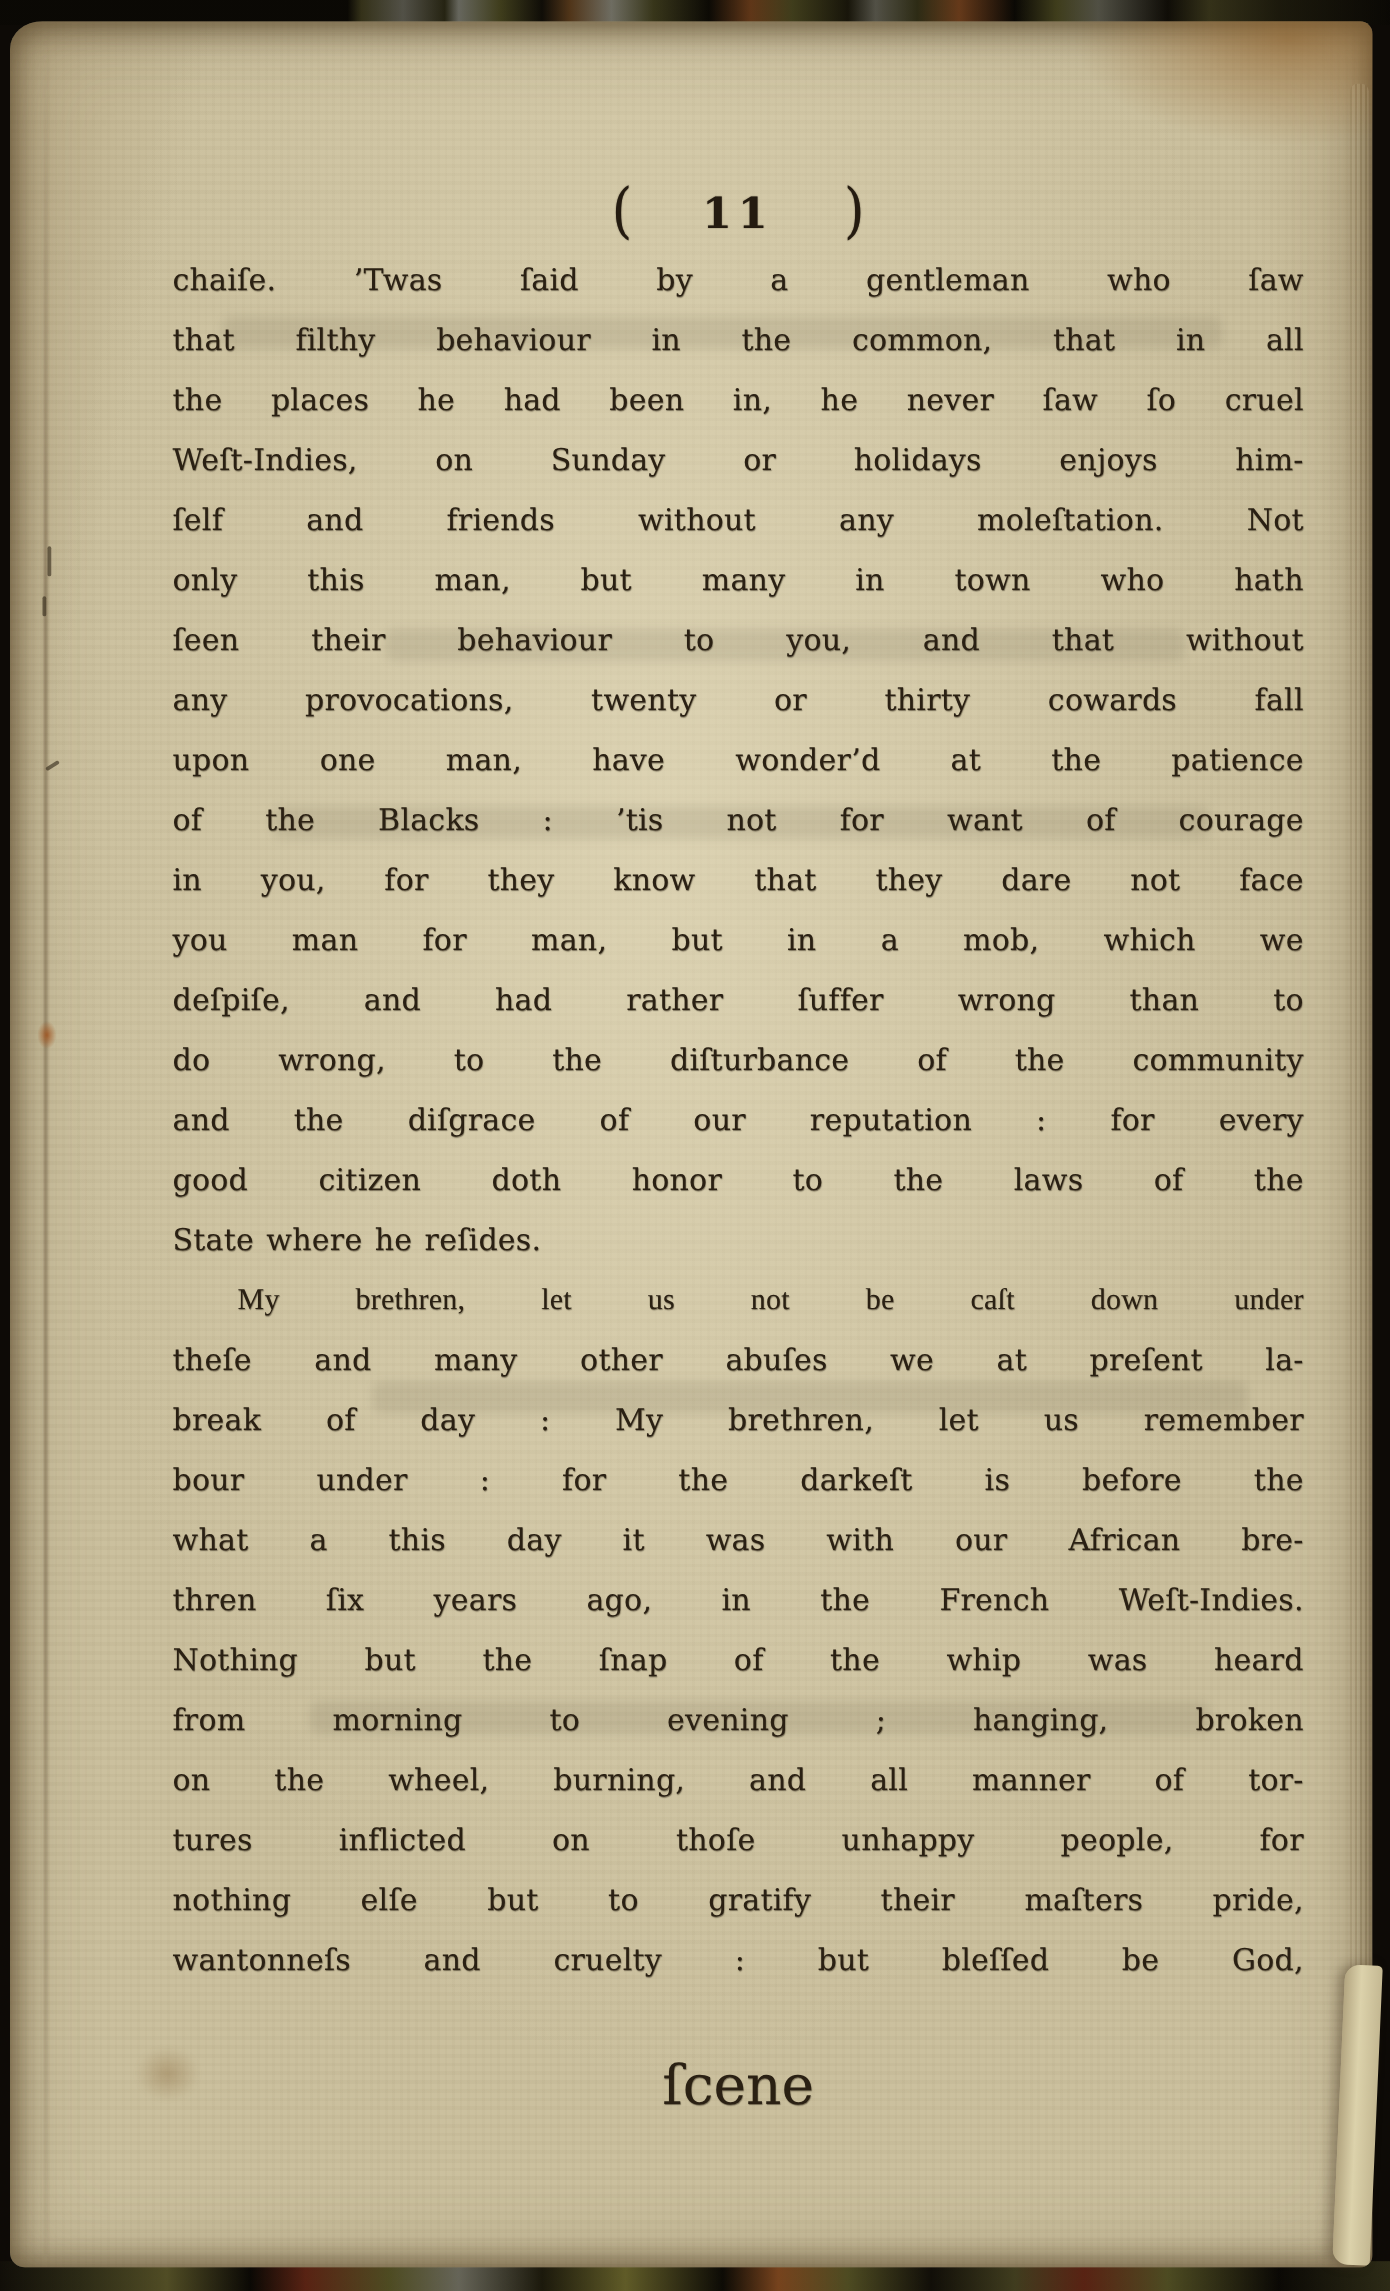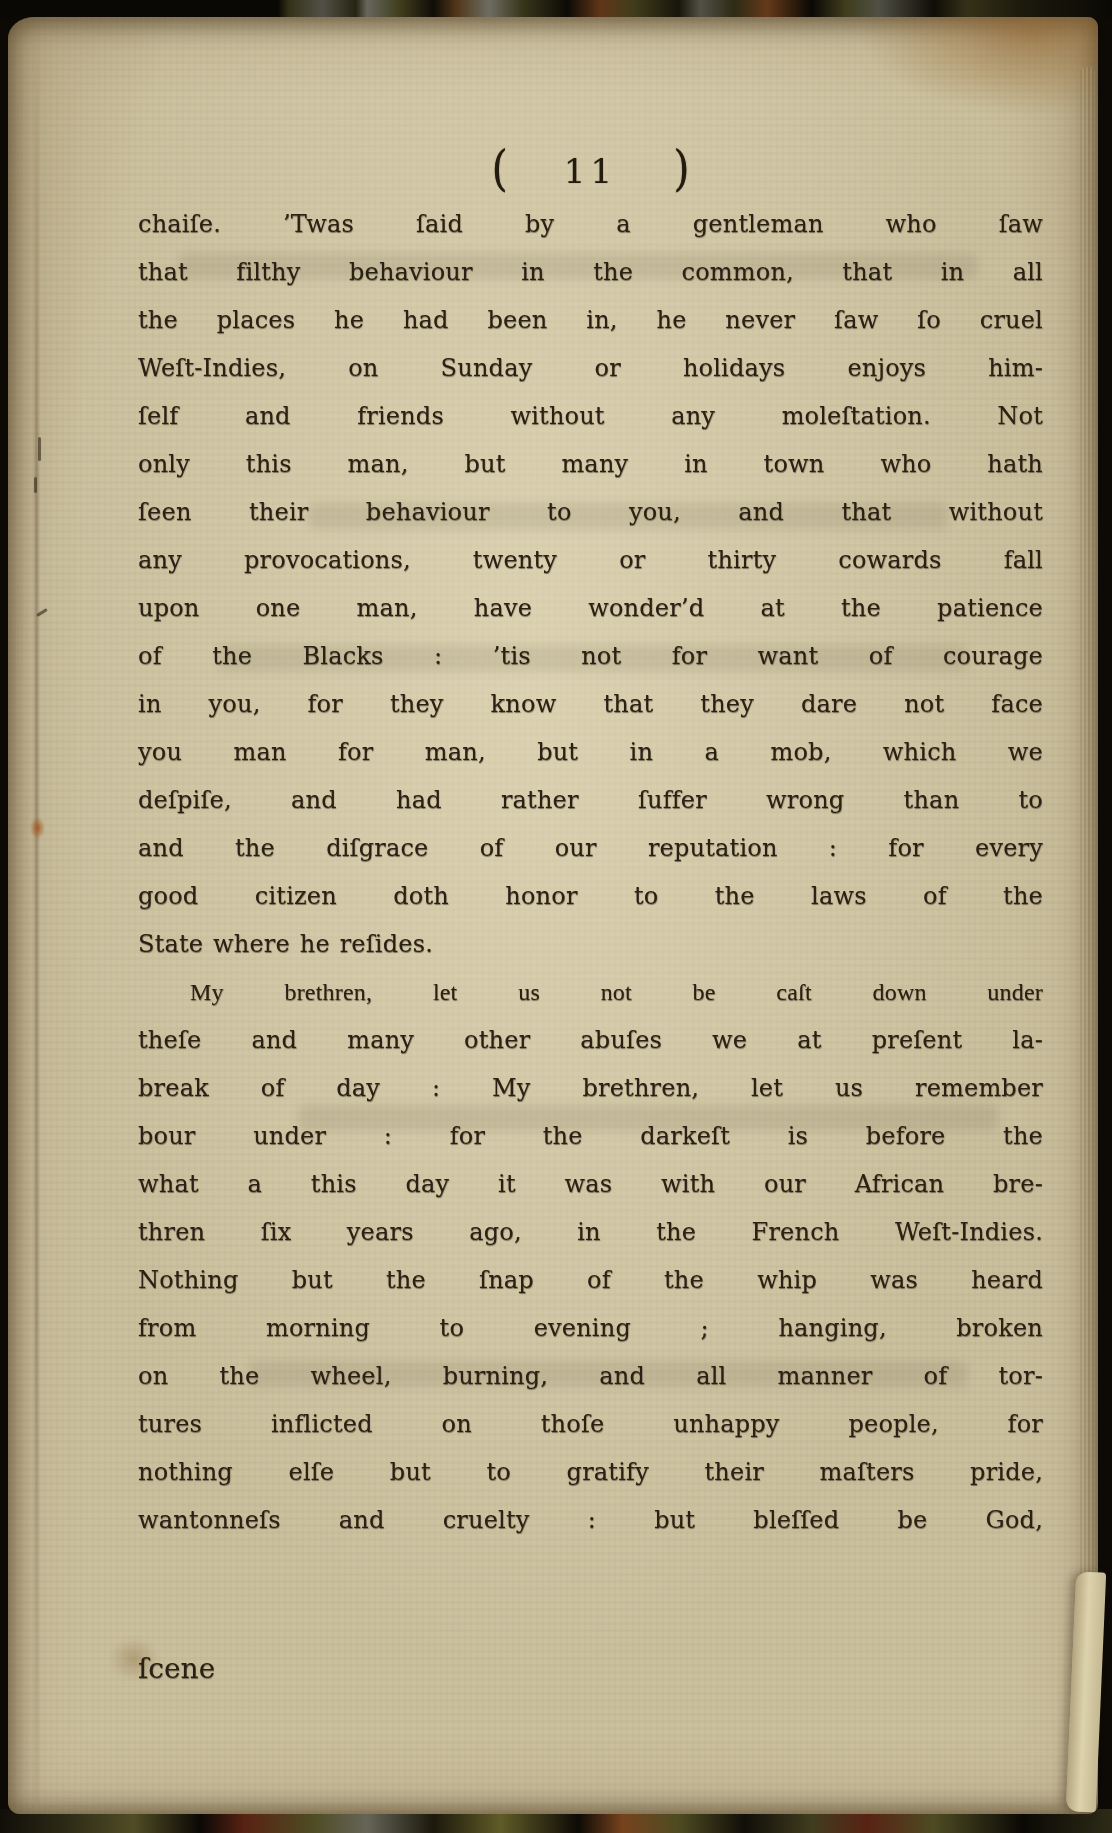--- a/index.html
+++ b/index.html
@@ -119,39 +119,39 @@
   .ghost.g5 { left: 240px; width: 720px; top: 1344px; }
 
   
   .header {
     position: absolute; left: 130px; top: 132px; width: 905px;
     display: flex; justify-content: center; align-items: flex-start; gap: 56px;
     color: #241b10; font-size: 37px;
     text-shadow: 0 0 1px rgba(36,27,16,.7);
   }
   .header .paren { font-size: 42px; line-height: 40px; transform: scaleY(1.15); }
-  .header .folio { font-weight: normal; letter-spacing: 5px; font-size: 34px; line-height: 44px; }
+  .header .folio { font-weight: bold; letter-spacing: 5px; font-size: 34px; line-height: 44px; }
 
   
   .body-text {
     position: absolute; left: 130px; top: 183px; width: 905px;
     color: #2a2013;
     font-size: 24px; line-height: 48px;
     letter-spacing: .2px; word-spacing: 2px;
     text-shadow: 0.4px 0.6px 0.9px rgba(42,32,19,.55);
   }
   .paragraph { margin: 0; }
   .line { text-align: justify; text-align-last: justify; white-space: normal; }
   .line.endpara { text-align-last: left; }
   .paragraph.indent .line:first-child { text-indent: 52px; font-family: Liberation Serif, serif; }
 
   .catchword {
     position: absolute; left: 130px; top: 1628px; width: 905px;
-    text-align: left;
-    color: #2a2013; font-size: 28px; line-height: 48px;
+    text-align: center;
+    color: #2a2013; font-size: 44px; line-height: 48px;
     text-shadow: 0.4px 0.6px 0.9px rgba(42,32,19,.55);
   }
 </style>
 </head>
 <body>
 
 <div class="scan">
 
   <div class="endpaper top"></div>
   <div class="endpaper bottom"></div>
@@ -186,20 +186,21 @@
           <div class="line">Weſt-Indies, on Sunday or holidays enjoys him-</div>
           <div class="line">ſelf and friends without any moleſtation.  Not</div>
           <div class="line">only this man, but many in town who hath</div>
           <div class="line">ſeen their behaviour to you, and that without</div>
           <div class="line">any provocations, twenty or thirty cowards fall</div>
           <div class="line">upon one man, have wonder’d at the patience</div>
           <div class="line">of the Blacks : ’tis not for want of courage</div>
           <div class="line">in you, for they know that they dare not face</div>
           <div class="line">you man for man, but in a mob, which we</div>
           <div class="line">deſpiſe, and had rather ſuffer wrong than to</div>
+          <div class="line">do wrong, to the diſturbance of the community</div>
           <div class="line">and the diſgrace of our reputation : for every</div>
           <div class="line">good citizen doth honor to the laws of the</div>
           <div class="line endpara">State where he reſides.</div>
         </div>
         <div class="paragraph indent">
           <div class="line">My brethren, let us not be caſt down under</div>
           <div class="line">theſe and many other abuſes we at preſent la-</div>
           <div class="line">break of day : My brethren, let us remember</div>
           <div class="line">bour under : for the darkeſt is before the</div>
           <div class="line">what a this day it was with our African bre-</div>

